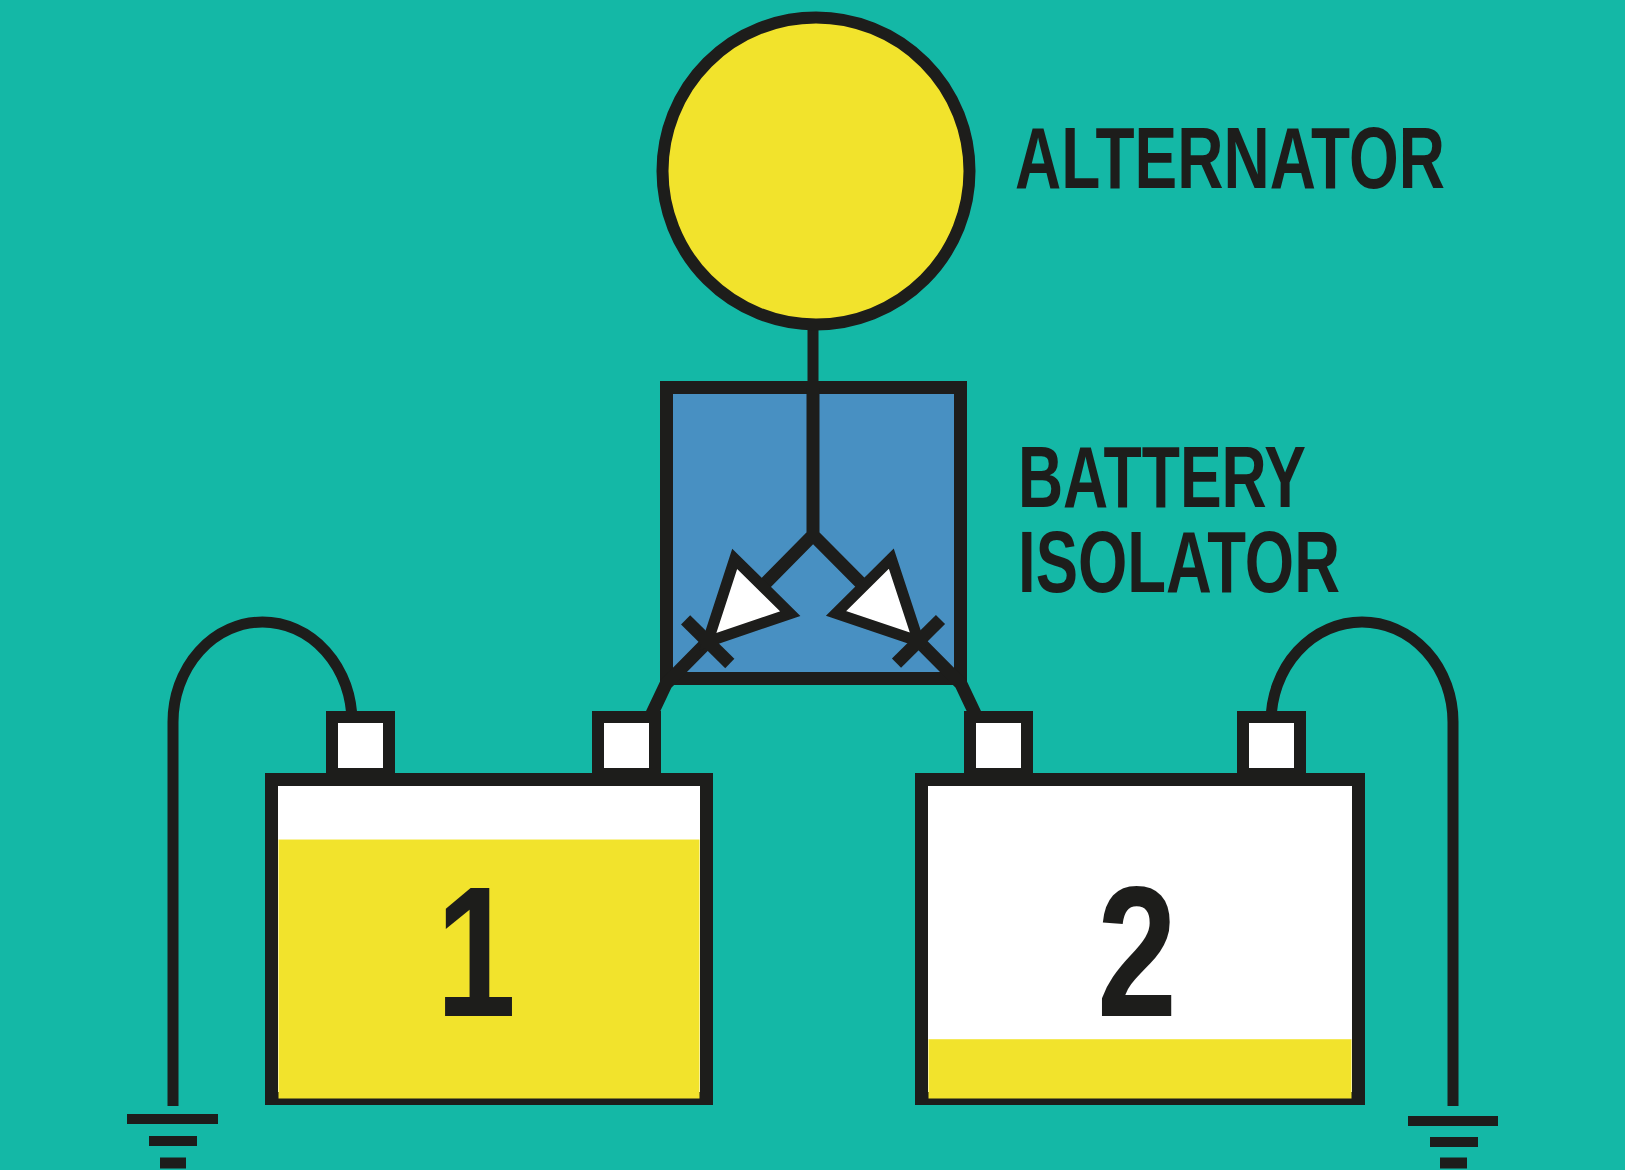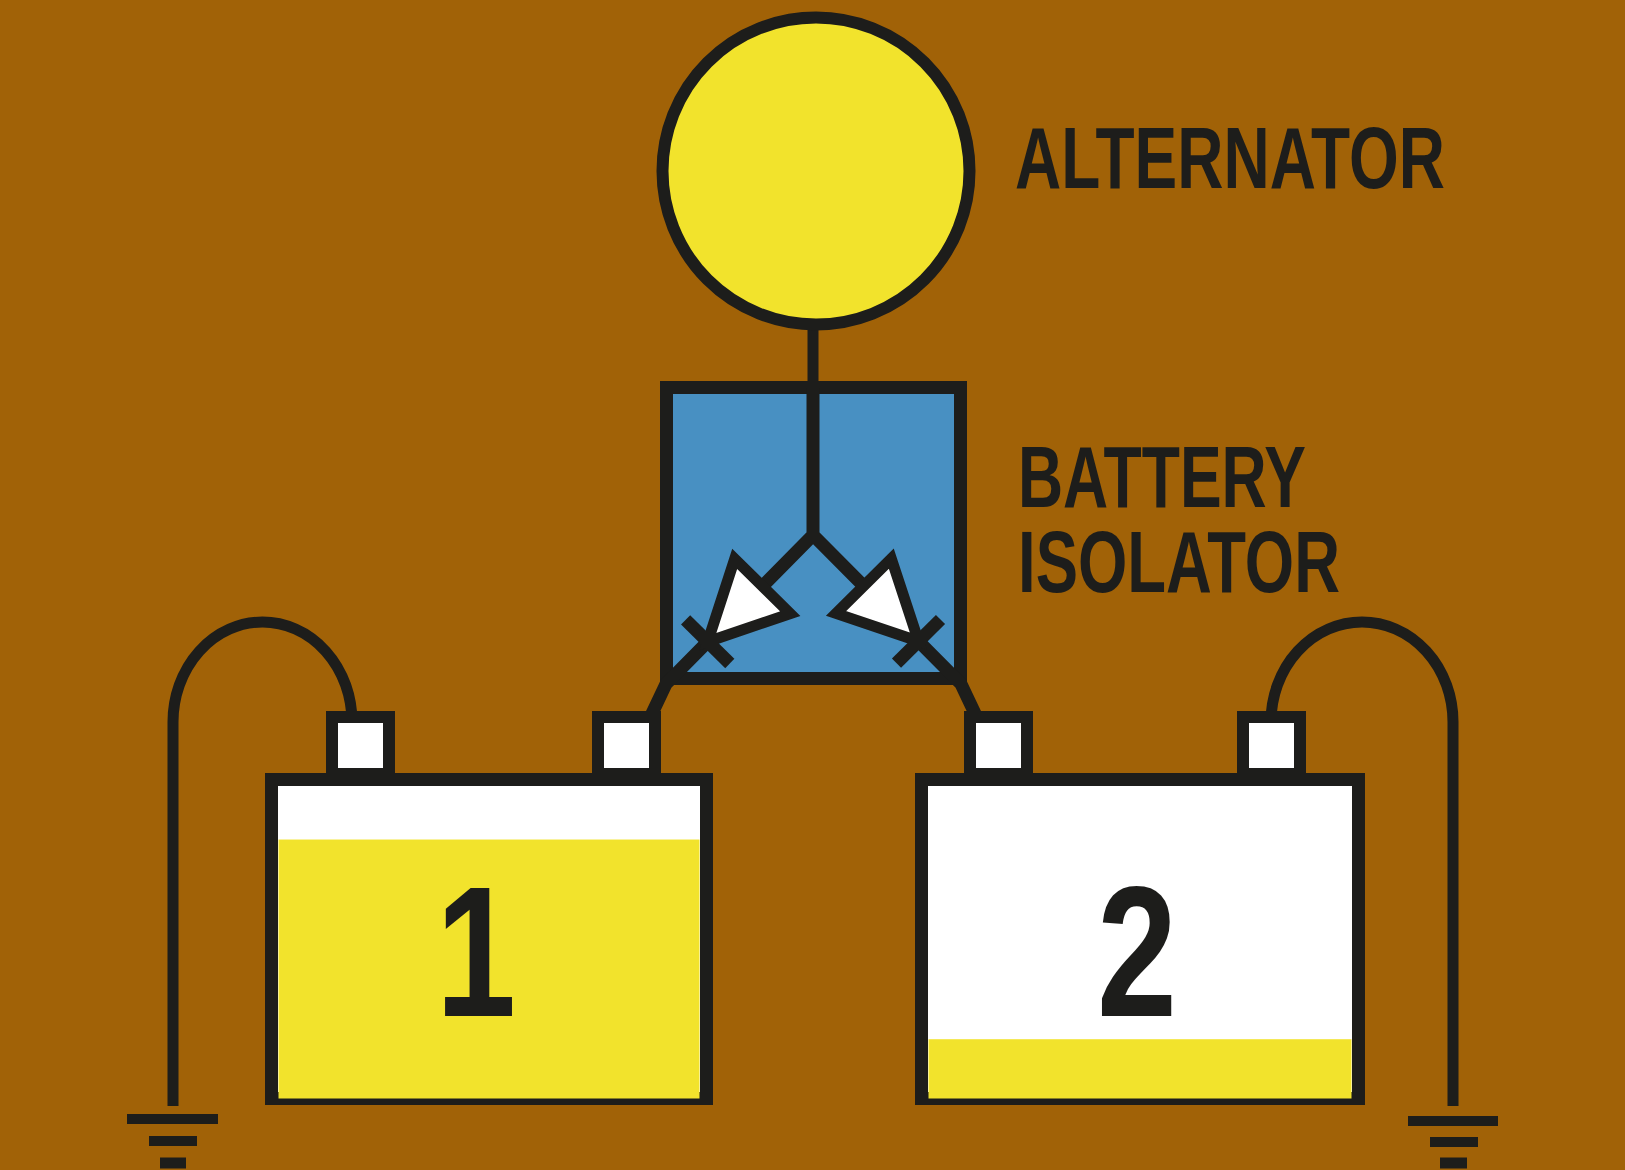--- a/index.html
+++ b/index.html
@@ -4,21 +4,21 @@
 <style>
   html, body {
     margin: 0;
     padding: 0;
     background: #ffffff;
   }
   .stage {
     position: relative;
     width: 1625px;
     height: 1170px;
-    background: #a16207;
+    background: #14b8a6;
     overflow: hidden;
   }
   svg { display: block; }
   .lbl {
     font-family: "Liberation Sans", "DejaVu Sans", sans-serif;
     font-weight: 700;
   }
 </style>
 </head>
 <body>

